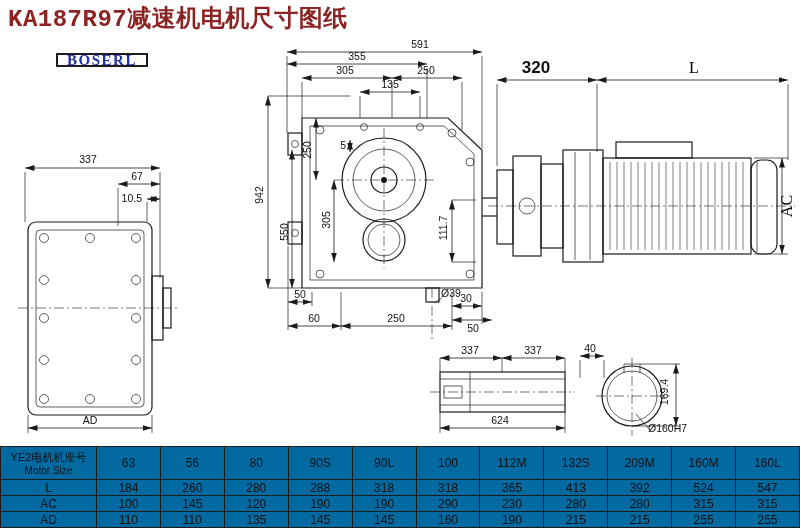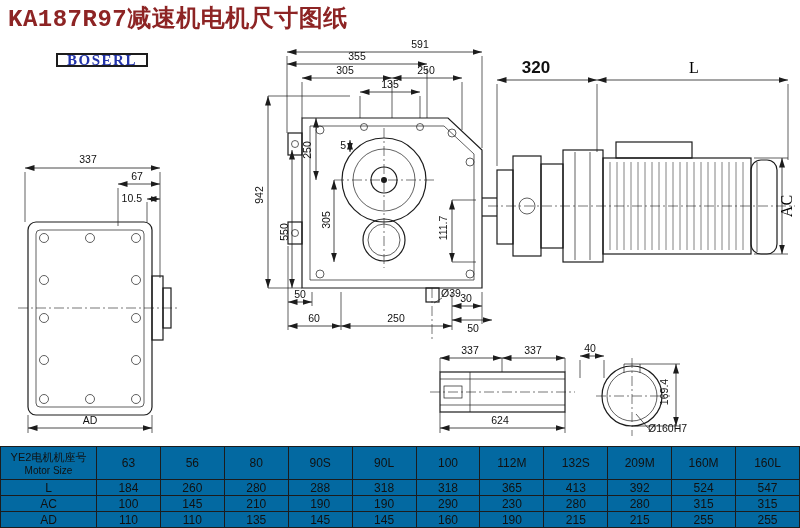--- a/index.html
+++ b/index.html
@@ -280,21 +280,21 @@
     <td>365</td>
     <td>413</td>
     <td>392</td>
     <td>524</td>
     <td>547</td>
   </tr>
   <tr>
     <td class="c0">AC</td>
     <td>100</td>
     <td>145</td>
-    <td>210</td>
+    <td>120</td>
     <td>190</td>
     <td>190</td>
     <td>290</td>
     <td>230</td>
     <td>280</td>
     <td>280</td>
     <td>315</td>
     <td>315</td>
   </tr>
   <tr>

